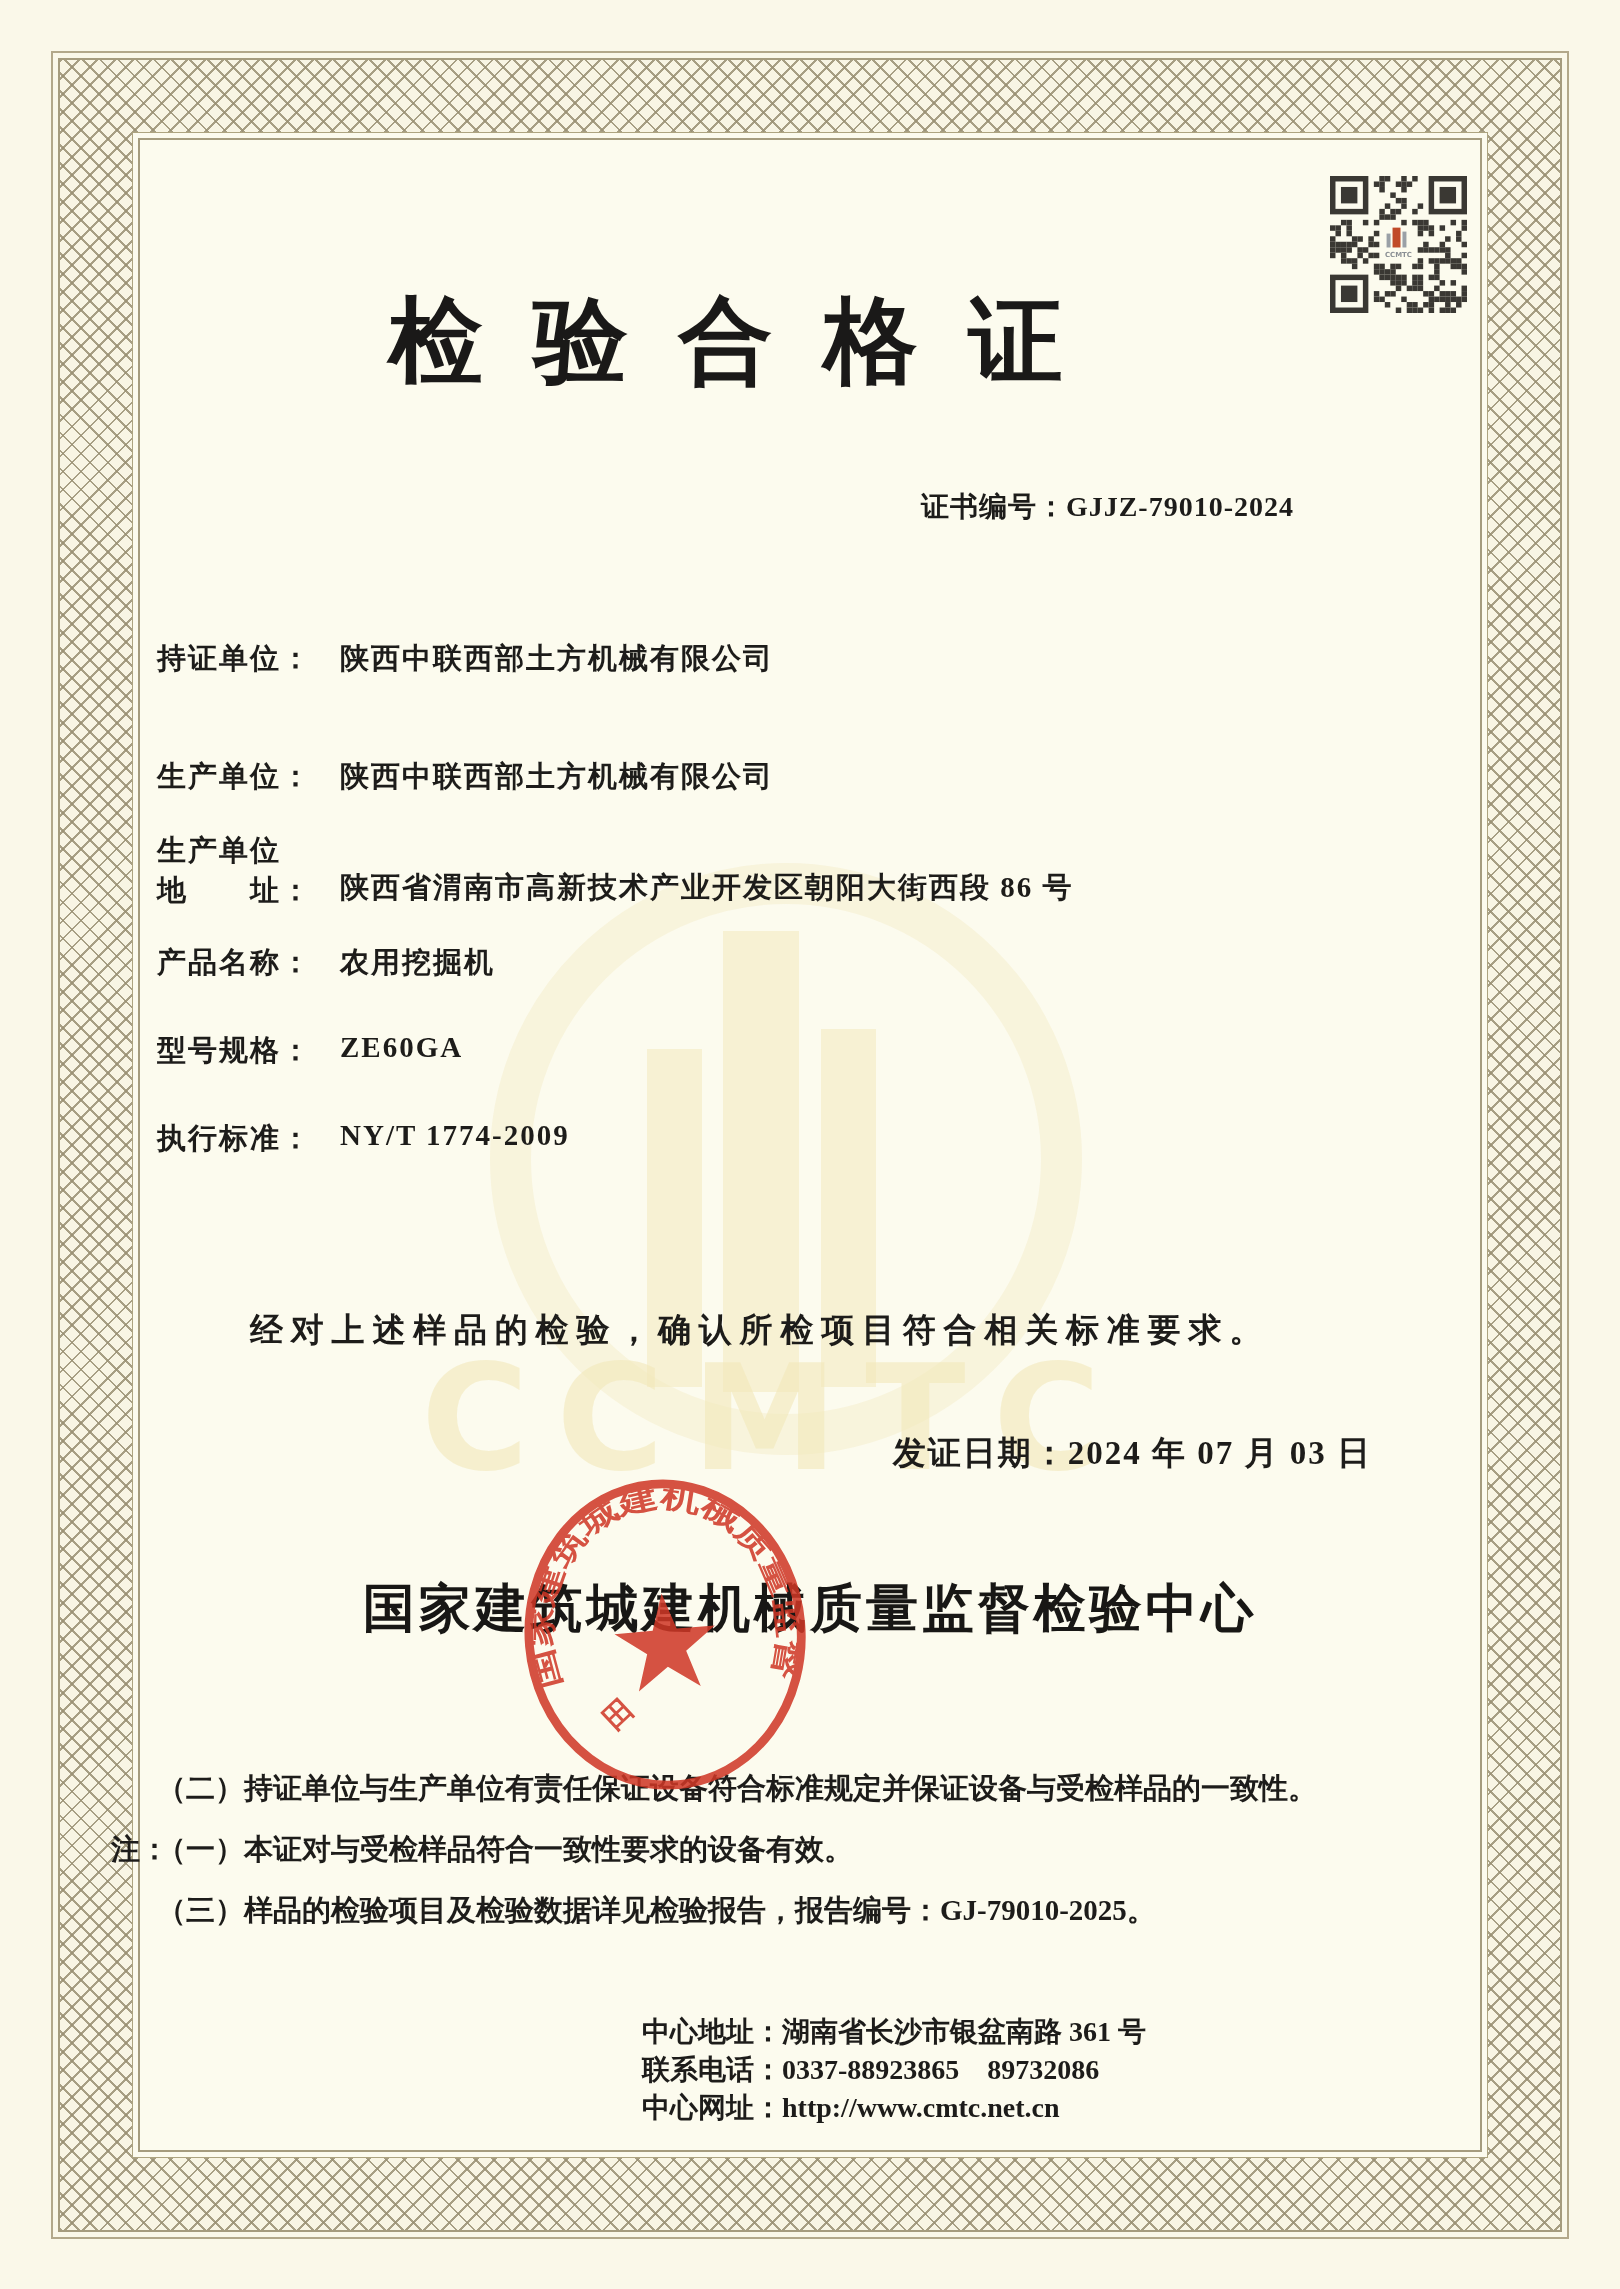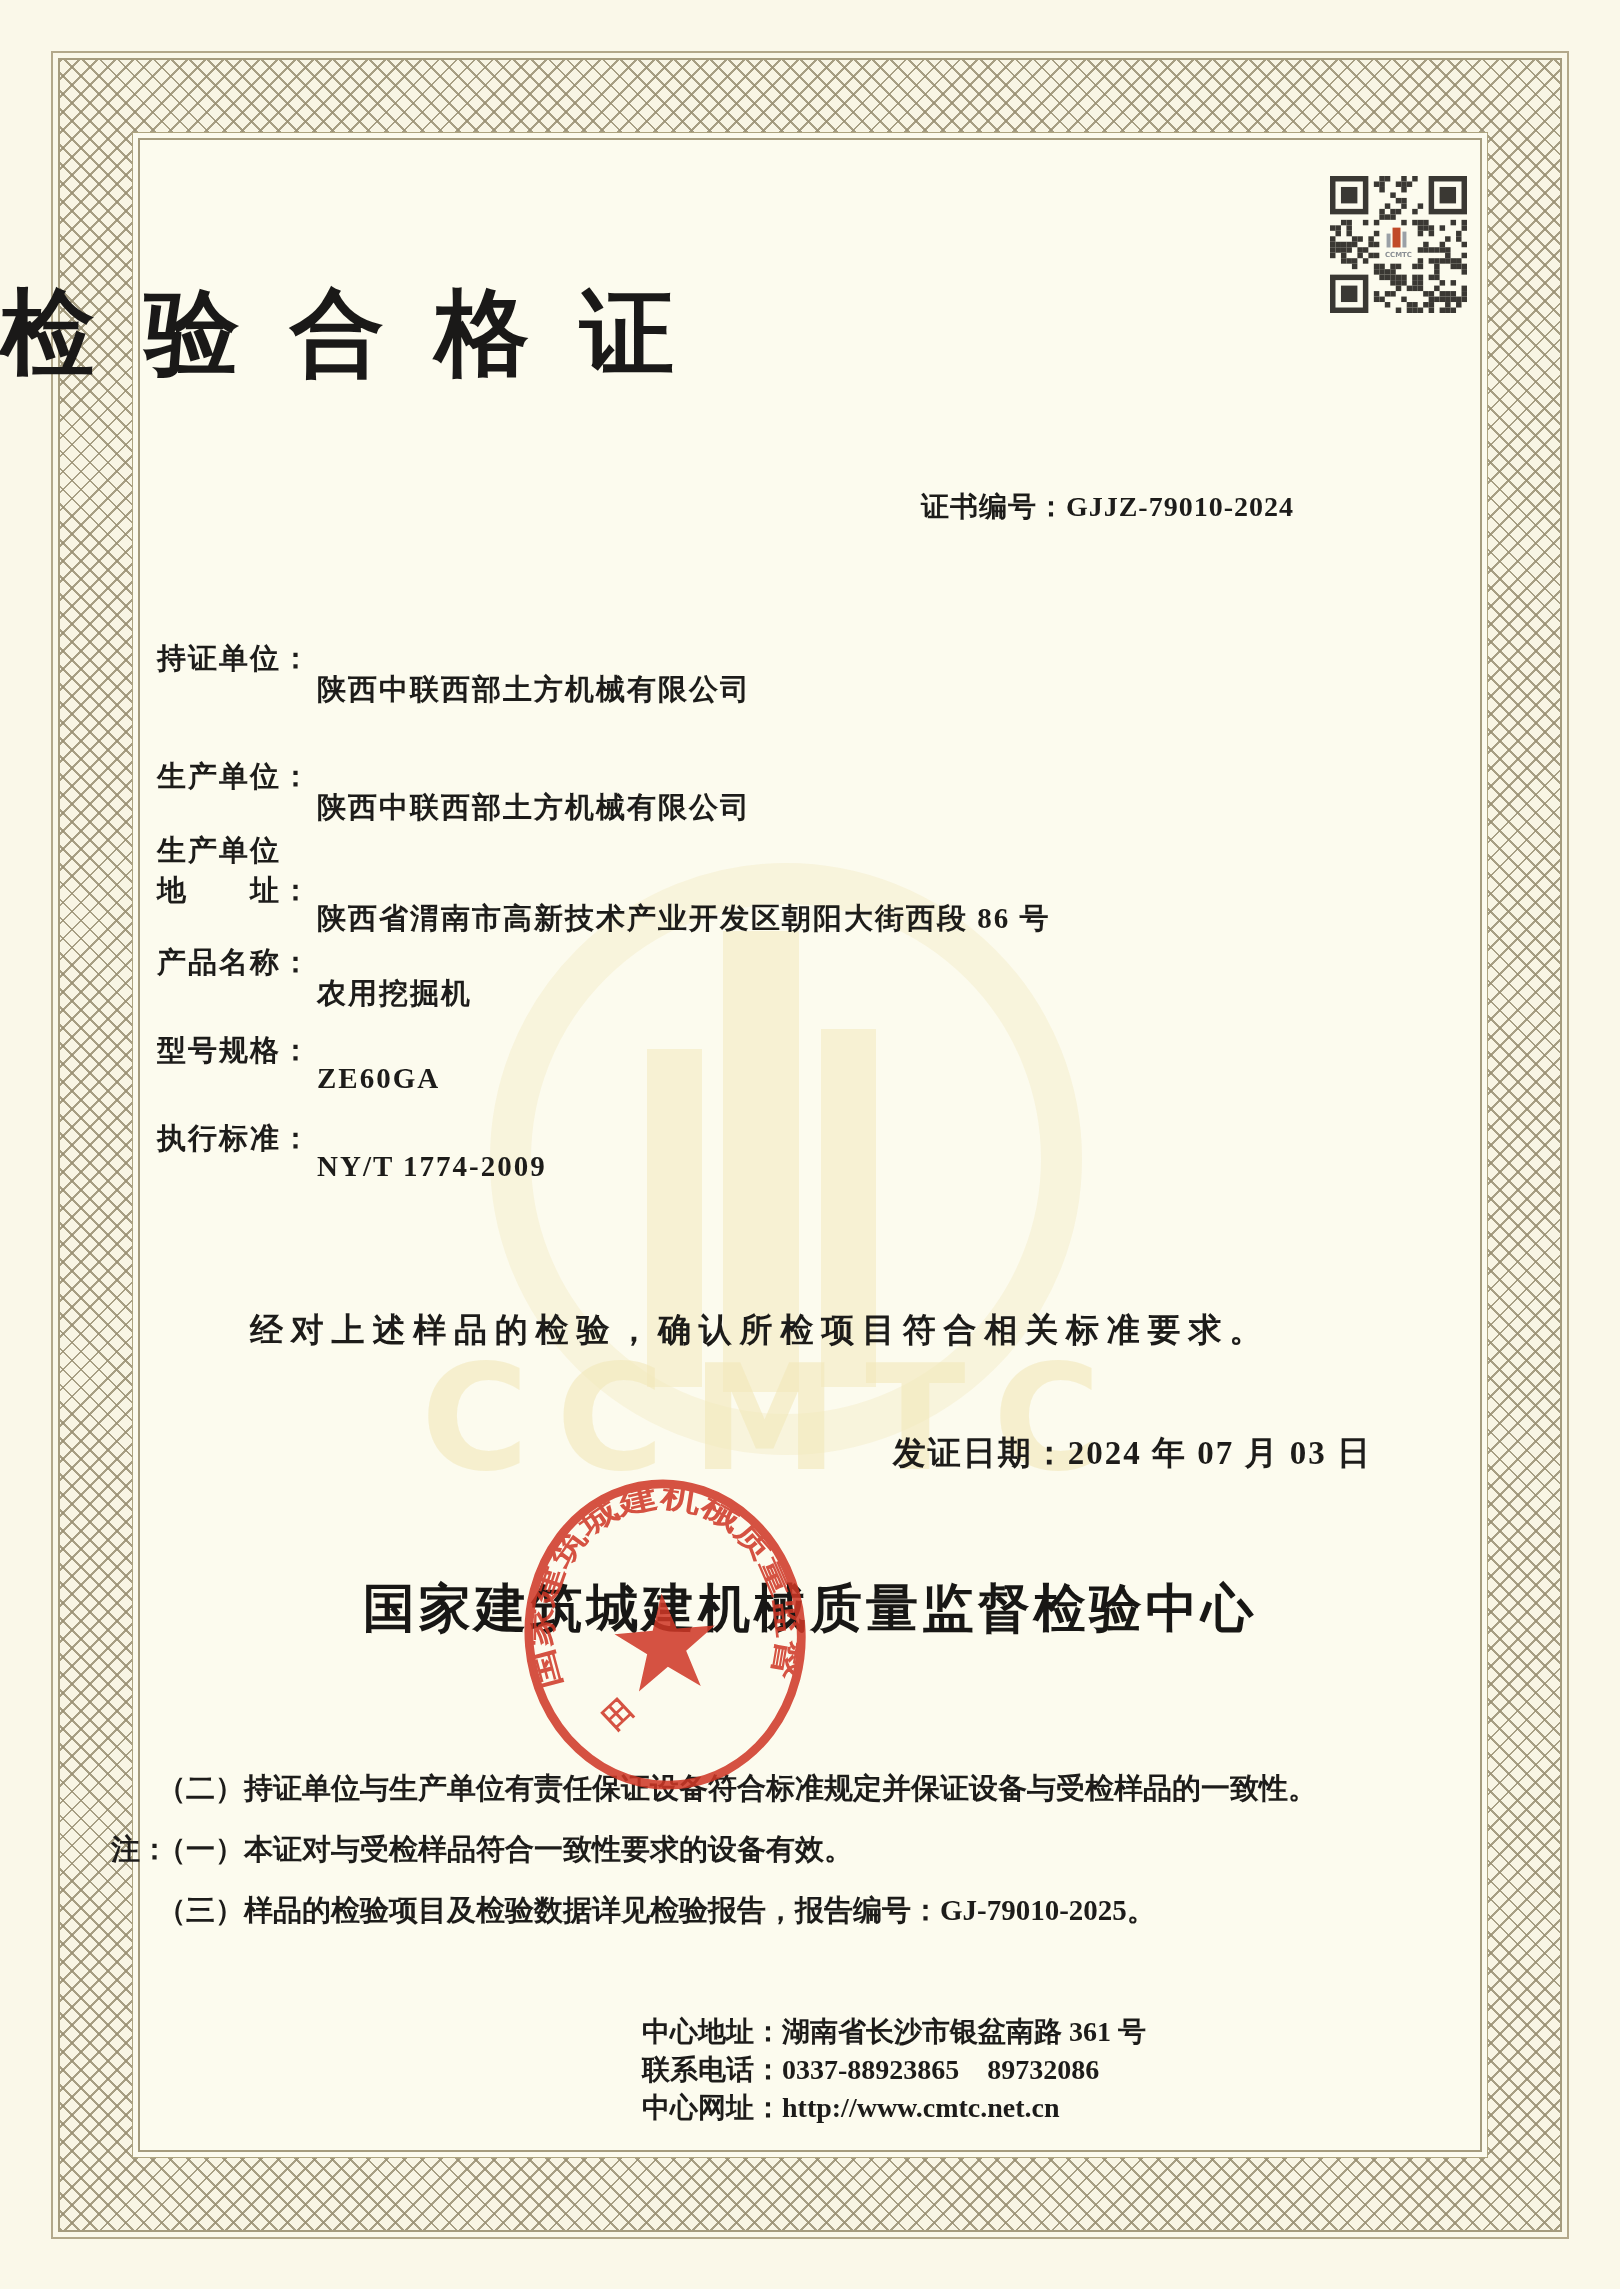--- a/index.html
+++ b/index.html
@@ -34,28 +34,28 @@
   .wm-col.c2{left:647px; top:1049px; width:55px; height:338px;}
   .wm-col.c3{left:821px; top:1029px; width:55px; height:358px;}
   .wm-text{position:absolute; left:421px; top:1333px; width:784px;
     font-family:"DejaVu Sans","Liberation Sans",sans-serif;
     font-size:147px; font-weight:bold; letter-spacing:27.4px;
     color:rgba(241,231,185,.6);}
   
   .content{position:absolute; inset:0; z-index:3;}
   .qr{position:absolute; left:1330px; top:176px; width:137px; height:137px;}
   .title{
-    position:absolute; left:0; top:270px; width:1620px; padding-right:118px;
-    box-sizing:border-box; text-align:left;
+    position:absolute; left:0; top:278px; width:1620px; padding-right:118px;
+    box-sizing:border-box; text-align:center;
     font-size:94px; letter-spacing:51px; color:#1a1918;
   }
   .certno{position:absolute; top:488px; right:326px; font-size:28px; letter-spacing:1px;}
   .field{position:absolute; left:157px; font-size:29px; white-space:nowrap;}
   .field .lab{display:inline-block; min-width:157px; letter-spacing:2px;}
-  .field .val{position:absolute; left:160px; letter-spacing:2px;margin-top:31px;}
+  .field .val{position:absolute; left:183px; letter-spacing:2px;}
   .f-holder{top:639px;}
   .f-producer{top:757px;}
   .f-address{top:831px;font-family:Liberation Serif, serif;}
   .f-address .lab2{display:block; letter-spacing:2px;}
   .f-address .val{top:37px;}
   .f-product{top:943px;}
   .f-model{top:1031px;}
   .f-standard{top:1119px;}
   .statement{position:absolute; left:250px; top:1308px; font-size:33px; letter-spacing:7.8px;}
   .issue-date{position:absolute; top:1431px; right:248px; font-size:33px; letter-spacing:2px;}

